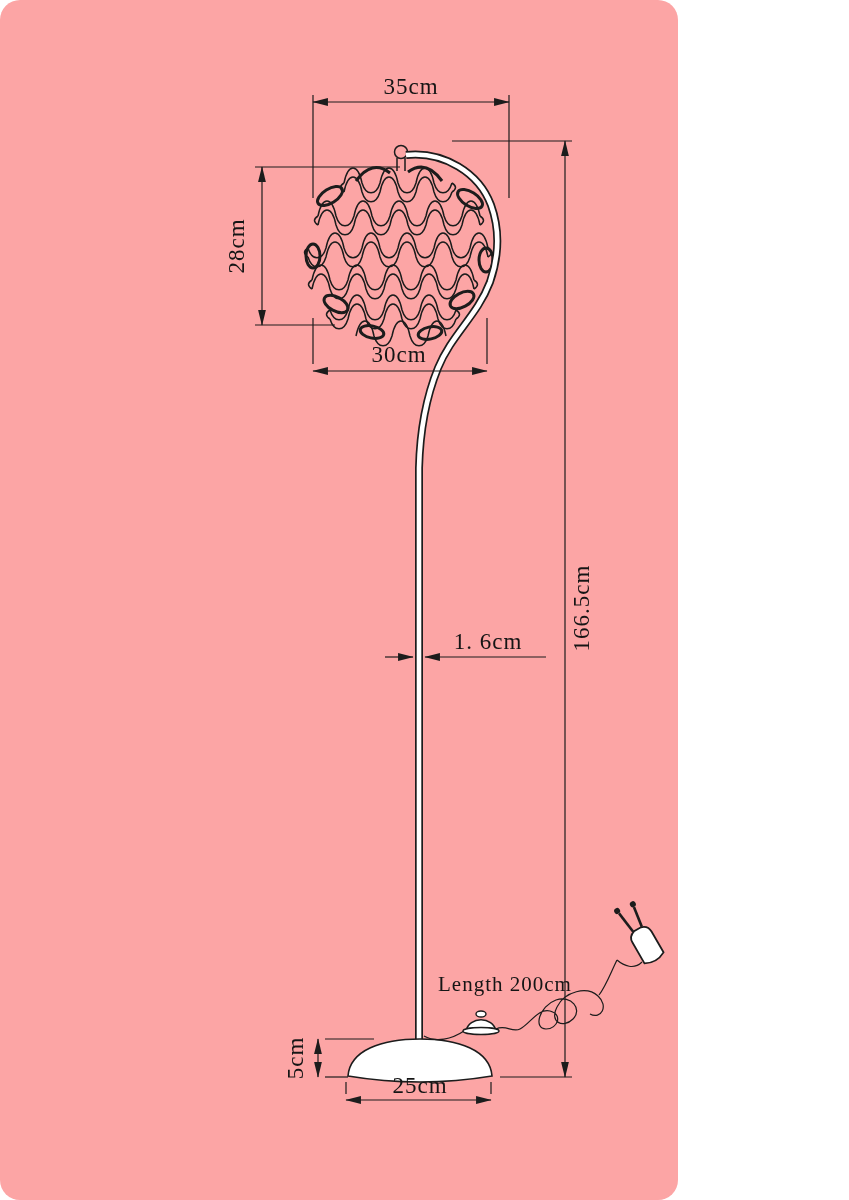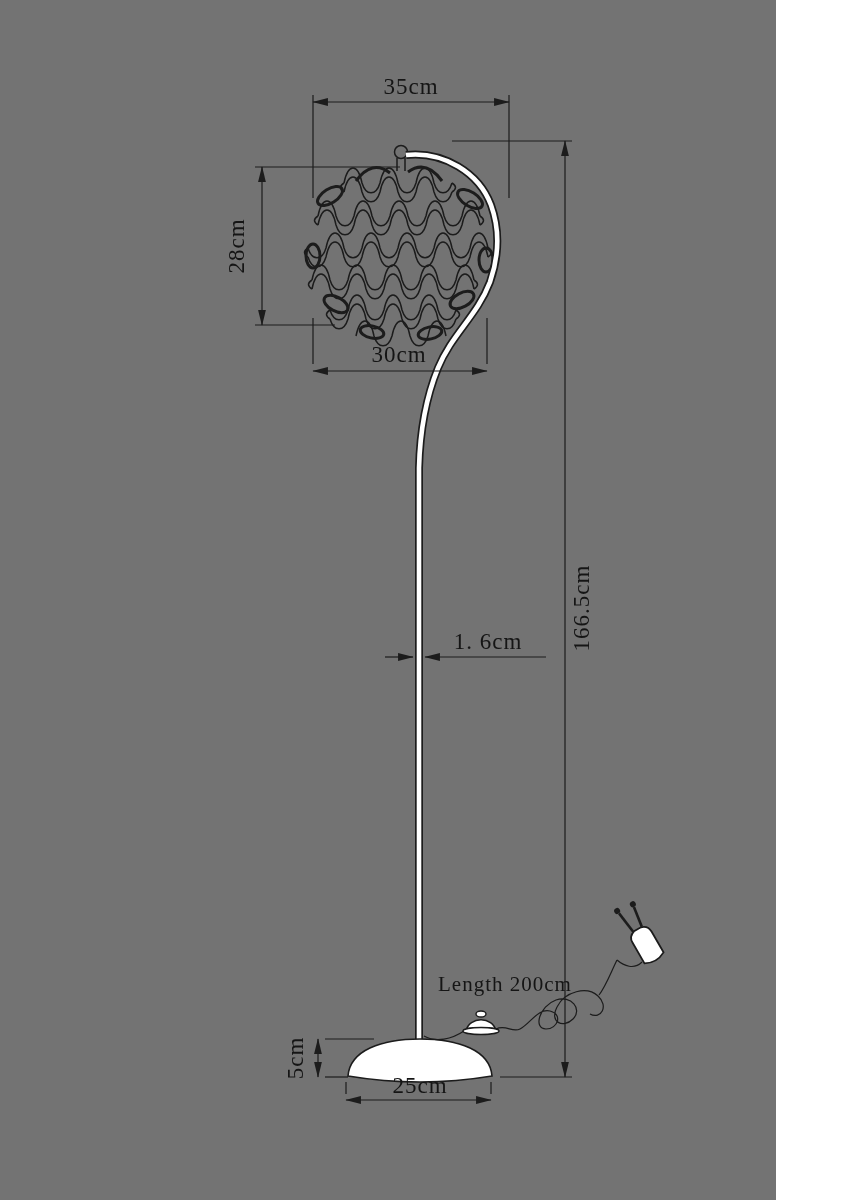--- a/index.html
+++ b/index.html
@@ -1,16 +1,16 @@
 <!DOCTYPE html>
 <html><head>
 <meta charset="utf-8">
 <style>
   html,body{margin:0;padding:0;background:#ffffff;}
-  #stage{position:relative;width:776px;height:1200px;background:#737373;overflow:hidden;}
+  #stage{position:relative;width:678px;height:1200px;background:#fca5a5;overflow:hidden;border-radius:20px;}
   svg{position:absolute;left:0;top:0;}
   .dim-text{font-family:"Liberation Serif","DejaVu Serif",serif;font-size:23px;fill:#151515;letter-spacing:1px;}
   .dim-text.small{font-size:21px;}
   .ln{stroke:#1c1c1c;stroke-width:1.2;fill:none;}
   .draw{stroke:#1c1c1c;stroke-width:1.5;fill:none;}
   .thick{stroke:#1c1c1c;stroke-width:3;fill:none;}
 </style>
 </head>
 <body>
 

